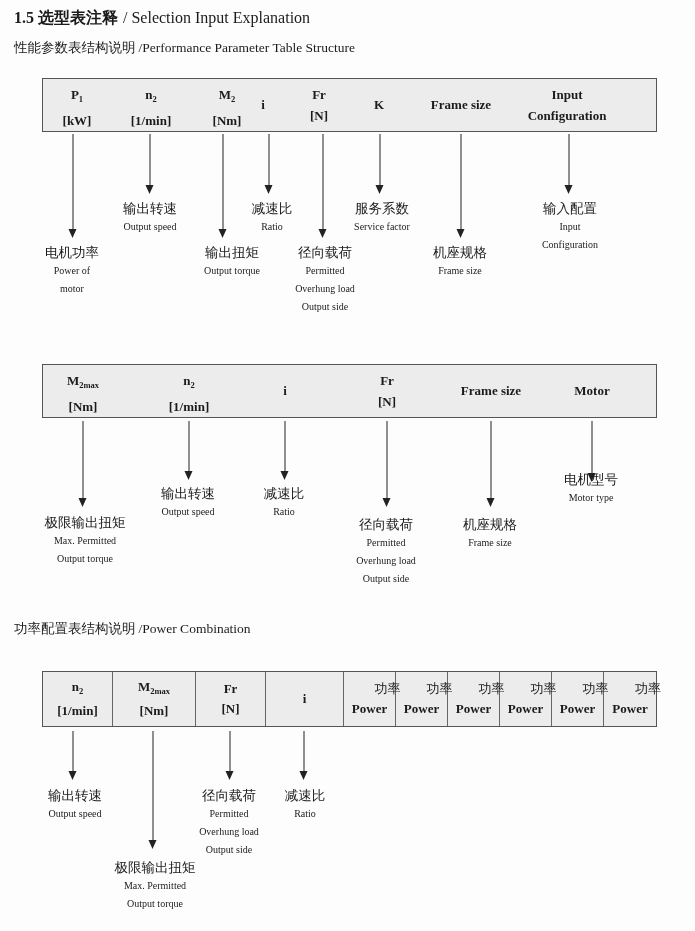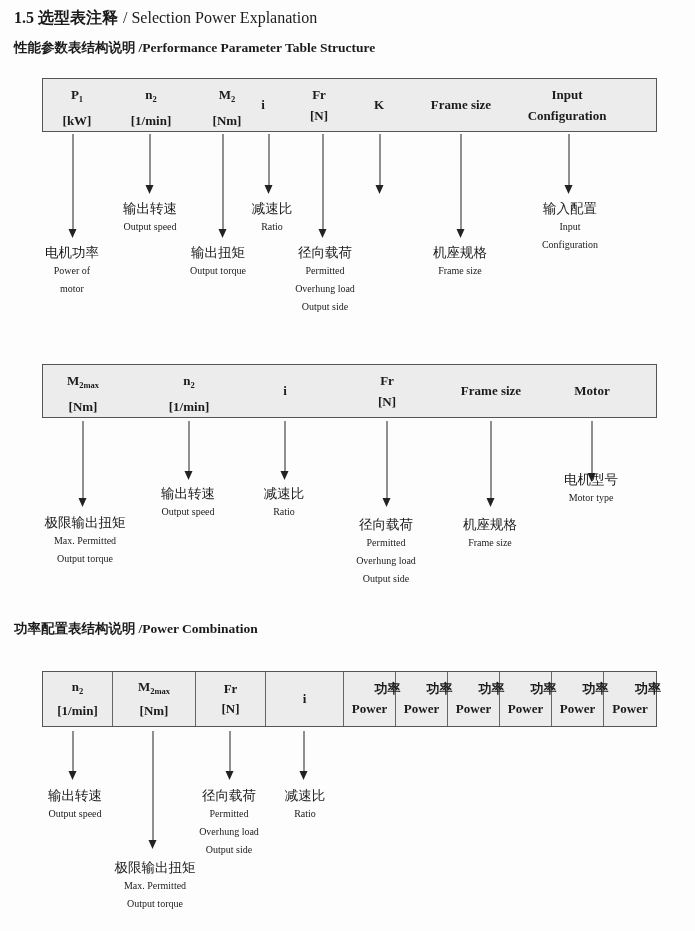--- a/index.html
+++ b/index.html
@@ -5,21 +5,21 @@
   html,body{margin:0;padding:0;background:#e8e8e8;}
   .page{
     position:relative;width:695px;height:931px;margin:0 auto;
     background:#fdfdfd;color:#1b1b1b;overflow:hidden;
     font-family:"Liberation Serif", serif;
   }
   
   .doc-title{position:absolute;left:14px;top:8px;font-size:16px;white-space:nowrap;}
   .doc-title .zh{font-weight:bold;}
   .doc-title .en{font-weight:normal;margin-left:5px;}
-  .sec-title{position:absolute;left:14px;font-size:13.5px;font-weight:bold;white-space:nowrap;}
+  .sec-title{position:absolute;left:14px;font-size:13.5px;font-weight:normal;white-space:nowrap;}
   .sec-title .en{margin-left:3px;}
   
   .tbl{
     position:absolute;left:42px;width:613px;height:52px;
     background:#ececec;border:1.5px solid #555;box-sizing:content-box;
   }
   .hcol{
     position:absolute;transform:translateX(-50%);text-align:center;
     font-weight:bold;font-size:13px;line-height:21px;white-space:nowrap;
   }
@@ -27,41 +27,41 @@
   .hcol.one{top:0;line-height:52px;}
   sub{font-size:8.5px;vertical-align:-3px;font-weight:bold;}
   
   .t3{display:flex;height:100%;}
   .t3col{
     box-sizing:border-box;border-right:1.5px solid #666;
     display:flex;flex-direction:column;justify-content:center;align-items:center;
     font-weight:bold;font-size:13px;line-height:20px;white-space:nowrap;
   }
   .t3col:last-child{border-right:none;flex:1;}
-  .t3col .zh{font-weight:bold;margin-left:36px;}
+  .t3col .zh{font-weight:normal;margin-left:36px;}
   
   .arrow{position:absolute;width:9px;transform:translateX(-50%);}
   .arrow .shaft{position:absolute;left:50%;top:0;bottom:7px;width:1px;background:#222;}
   .arrow .tip{
     position:absolute;bottom:0;left:50%;transform:translateX(-50%);
     width:0;height:0;border-left:4.5px solid transparent;
     border-right:4.5px solid transparent;border-top:9px solid #222;
   }
   
   .callout{position:absolute;transform:translateX(-50%);text-align:center;white-space:nowrap;}
   .callout .zh{display:block;font-size:13.5px;line-height:19px;}
   .callout .en{display:block;font-size:10px;line-height:18px;}
 </style>
 </head>
 <body>
 
 <div class="page">
 
   <div class="doc-title">
-    <span class="zh">1.5 选型表注释</span><span class="en">/ Selection Power Explanation</span>
+    <span class="zh">1.5 选型表注释</span><span class="en">/ Selection Input Explanation</span>
   </div>
 
   <div class="sec-title" style="top:39px">
     <span class="zh">性能参数表结构说明</span><span class="en">/Performance Parameter Table Structure</span>
   </div>
 
   <div class="tbl" style="top:78px">
     <div class="hcol two" style="left:34px">
       <div><span>P</span><sub>1</sub></div>
       <div>[kW]</div>
@@ -127,31 +127,35 @@
     </div>
 
   <div class="callout" style="left:150px;top:199px">
     <span class="zh">输出转速</span>
     <span class="en">Output speed</span>
   </div>
   <div class="callout" style="left:272px;top:199px">
     <span class="zh">减速比</span>
     <span class="en">Ratio</span>
   </div>
+  <div class="callout" style="left:382px;top:199px">
+    <span class="zh">服务系数</span>
+    <span class="en">Service factor</span>
+  </div>
   <div class="callout" style="left:570px;top:199px">
     <span class="zh">输入配置</span>
     <span class="en">Input</span>
     <span class="en">Configuration</span>
   </div>
   <div class="callout" style="left:72px;top:243px">
     <span class="zh">电机功率</span>
     <span class="en">Power of</span>
     <span class="en">motor</span>
   </div>
-  <div class="callout" style="left:218px;top:243px">
+  <div class="callout" style="left:232px;top:243px">
     <span class="zh">输出扭矩</span>
     <span class="en">Output torque</span>
   </div>
   <div class="callout" style="left:325px;top:243px">
     <span class="zh">径向载荷</span>
     <span class="en">Permitted</span>
     <span class="en">Overhung load</span>
     <span class="en">Output side</span>
   </div>
   <div class="callout" style="left:460px;top:243px">

